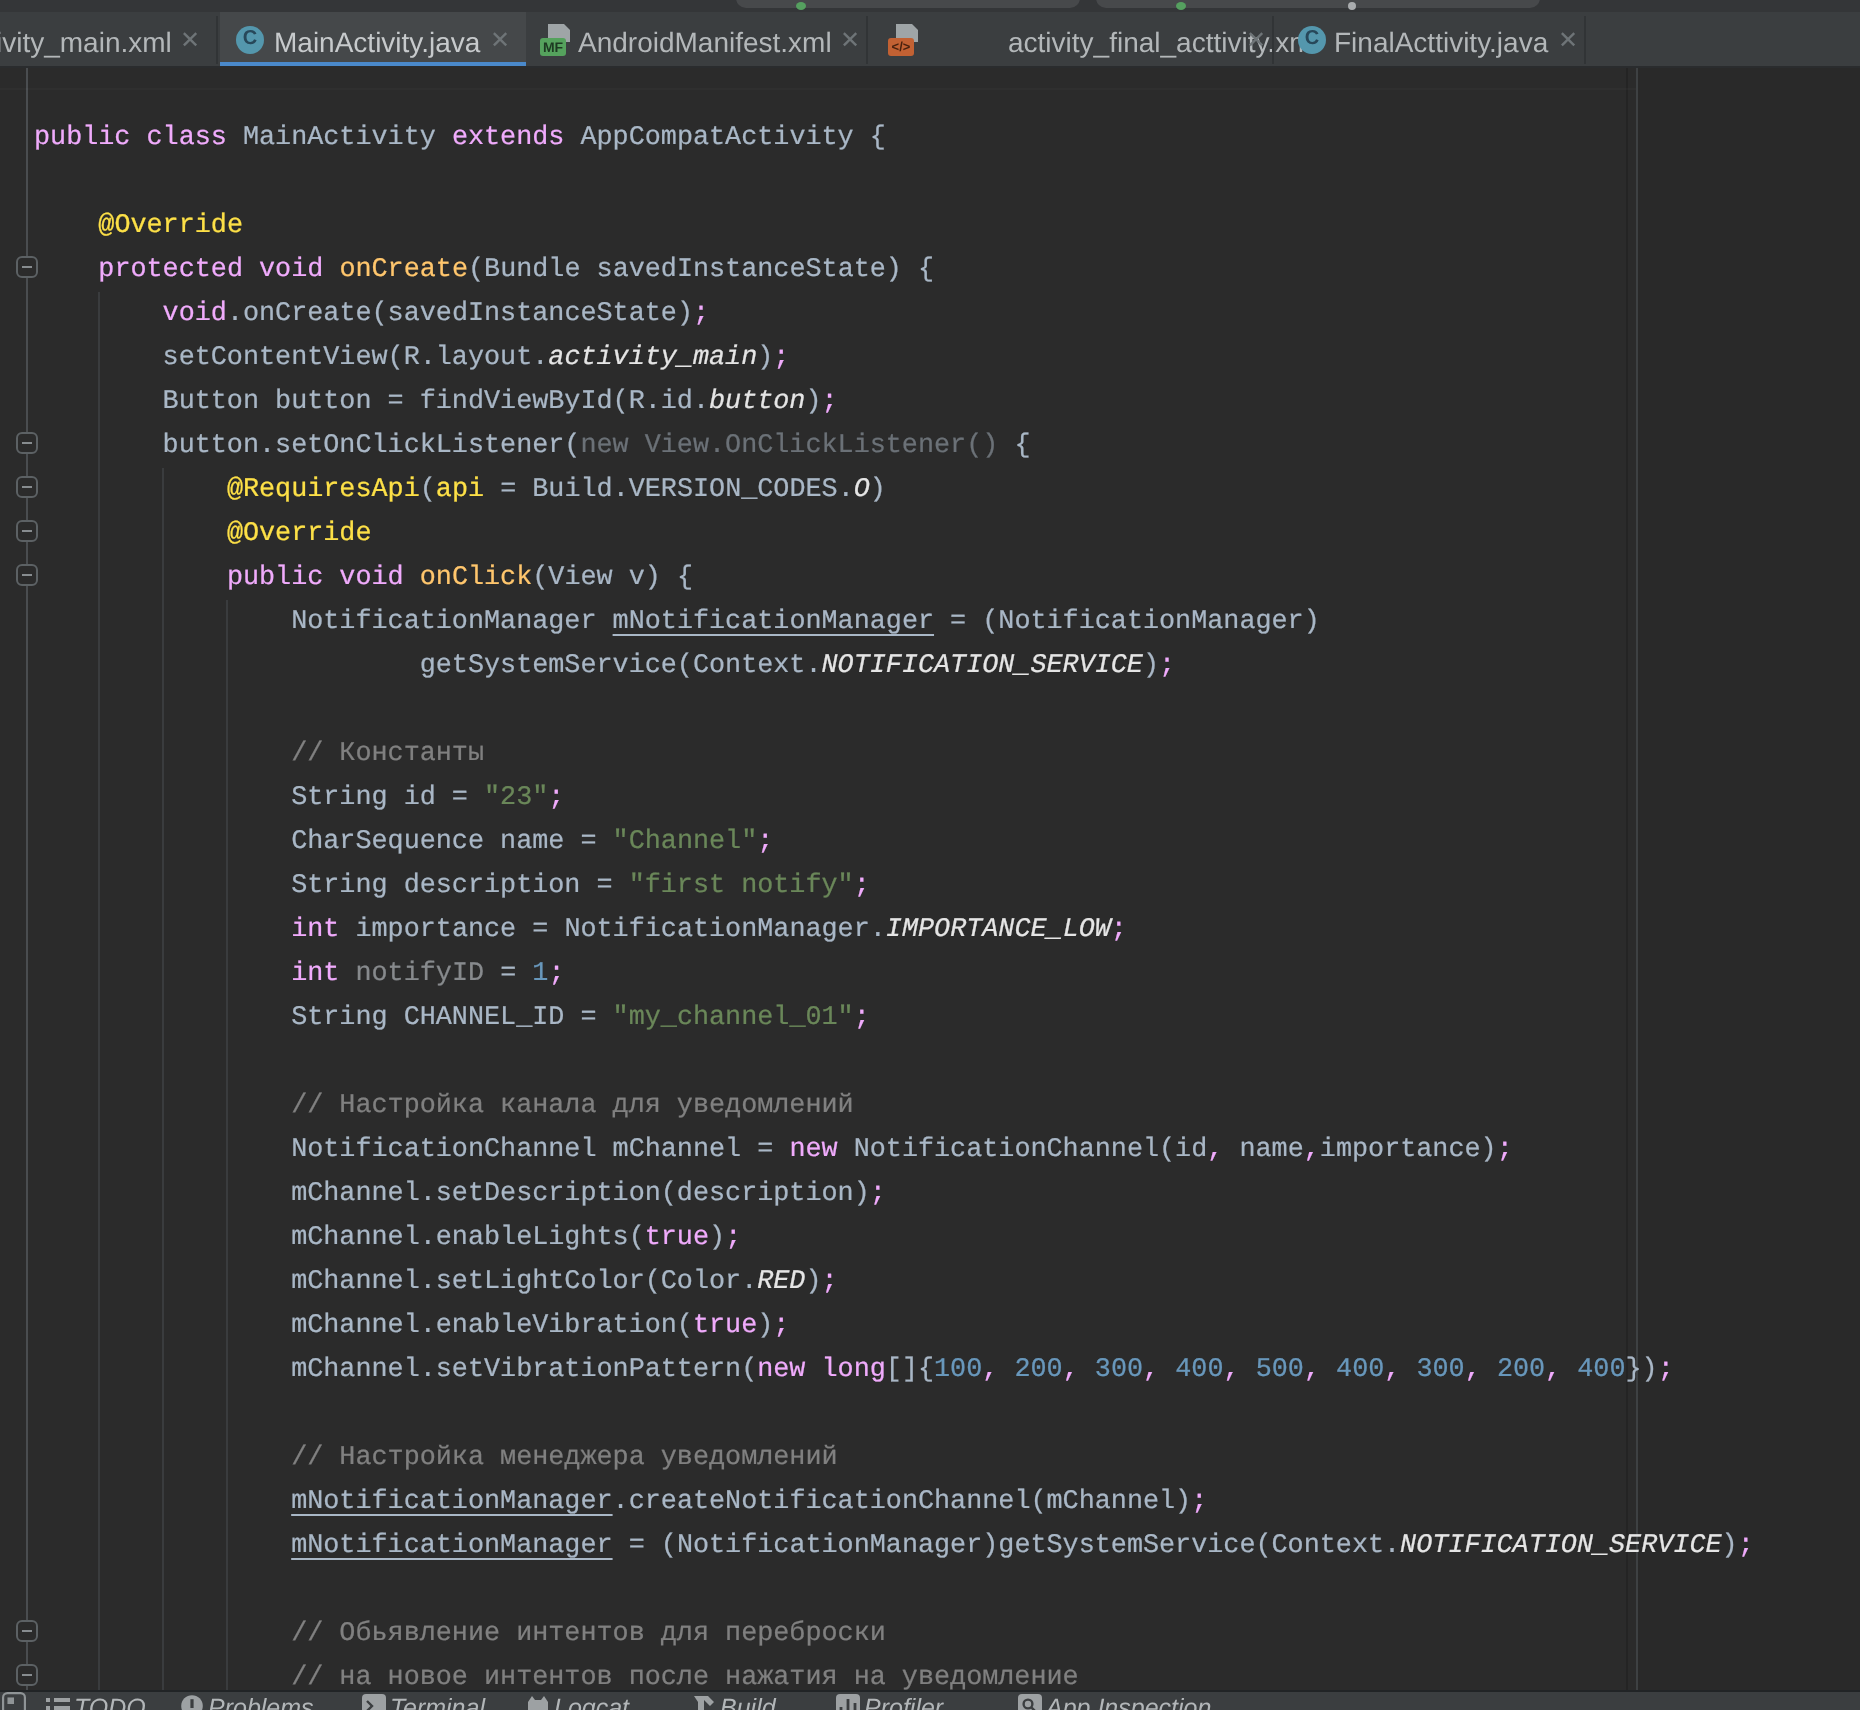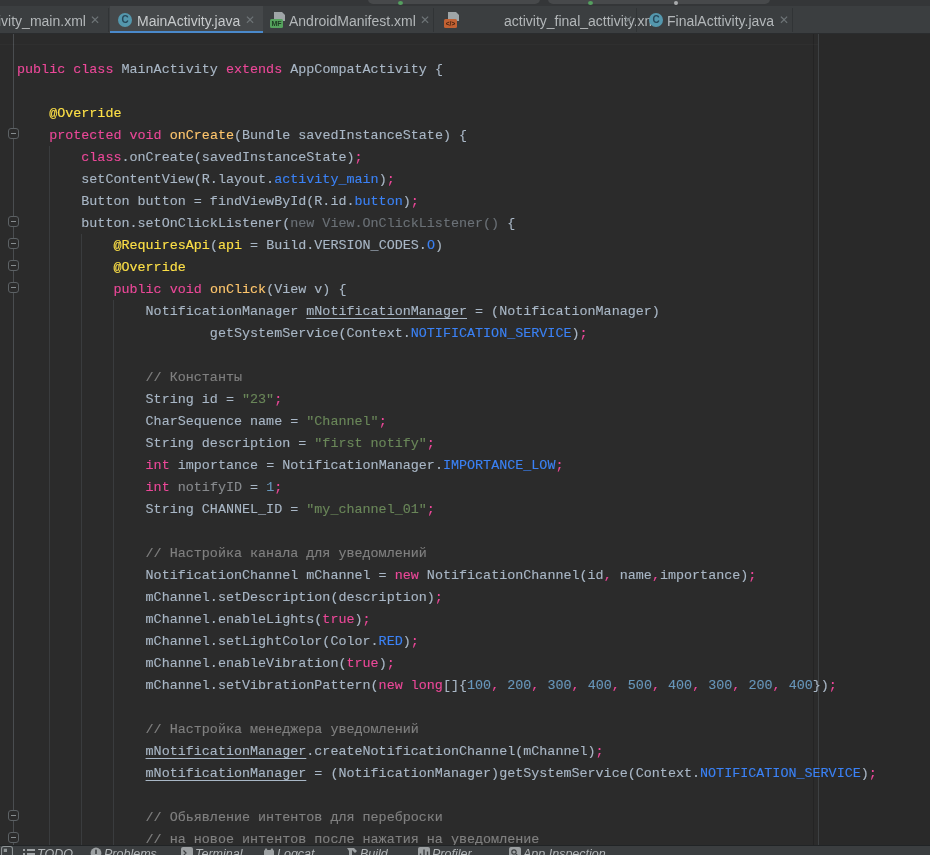--- a/index.html
+++ b/index.html
@@ -38,27 +38,27 @@
   .fold { position:absolute; left:8px; width:11px; height:11px;
           border:1px solid #5c6164; border-radius:3px; background:#2b2b2b; }
   .fold:after { content:""; position:absolute; left:2px; top:4px; width:5px; height:1px;
           background:#878c8f; }
 
   #code { position:absolute; left:0; top:25px; white-space:pre;
           font-family:"Liberation Mono", monospace; font-size:13.4px; line-height:22px;
           -webkit-text-stroke:0.12px currentColor;
           color:#a9b7c6; padding-left:17px; }
   #code i { font-style:normal; }
-  #code .k { color:#ec4899; }
+  #code .k { color:#f0abfc; }
   #code .an{ color:#fde047; }
   #code .m { color:#ffc66d; }
   #code .s { color:#6a8759; }
   #code .n { color:#6897bb; }
   #code .c { color:#808080; }
-  #code .f { color:#3b82f6; }
+  #code .f { color:#e5e5e5; font-style:italic; }
   #code .d { color:#6b7177; }
   #code .g { color:#878a8d; }
   #code .u { text-decoration:underline; text-underline-offset:3px; }
 
   
   #bbar { left:0; top:845px; width:930px; height:10px; background:#3b3e40;
           border-top:1px solid #212426;font-style:italic; }
   .bico { position:absolute; top:1px; width:12px; height:12px; }
   .blbl { position:absolute; top:1px; font-size:12.5px; color:#b2b6b8; white-space:nowrap; }
 </style></head>
@@ -122,21 +122,21 @@
     <div class="fold" style="top:204px;"></div>
     <div class="fold" style="top:226px;"></div>
     <div class="fold" style="top:248px;"></div>
     <div class="fold" style="top:776px;"></div>
     <div class="fold" style="top:798px;"></div>
 
 <pre id="code"><i class="k">public class </i>MainActivity <i class="k">extends </i>AppCompatActivity {
 
     <i class="an">@Override</i>
     <i class="k">protected void </i><i class="m">onCreate</i>(Bundle savedInstanceState) {
-        <i class="k">class</i>.onCreate(savedInstanceState)<i class="k">;</i>
+        <i class="k">void</i>.onCreate(savedInstanceState)<i class="k">;</i>
         setContentView(R.layout.<i class="f">activity_main</i>)<i class="k">;</i>
         Button button = findViewById(R.id.<i class="f">button</i>)<i class="k">;</i>
         button.setOnClickListener(<i class="d">new View.OnClickListener() </i>{
             <i class="an">@RequiresApi</i>(<i class="an">api </i>= Build.VERSION_CODES.<i class="f">O</i>)
             <i class="an">@Override</i>
             <i class="k">public void </i><i class="m">onClick</i>(View v) {
                 NotificationManager <i class="u">mNotificationManager</i> = (NotificationManager)
                         getSystemService(Context.<i class="f">NOTIFICATION_SERVICE</i>)<i class="k">;</i>
 
                 <i class="c">// Константы</i>

